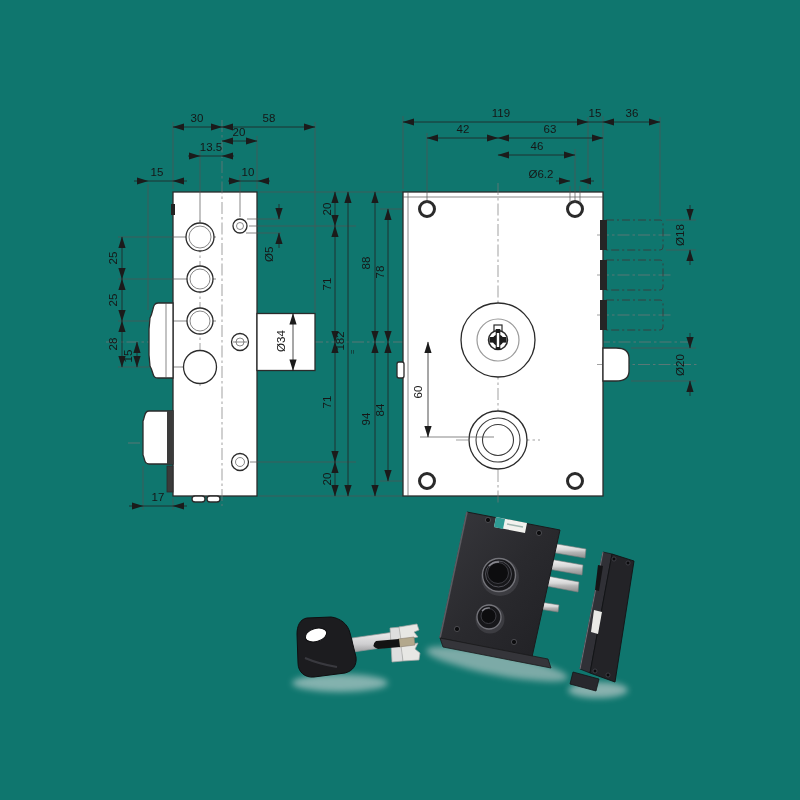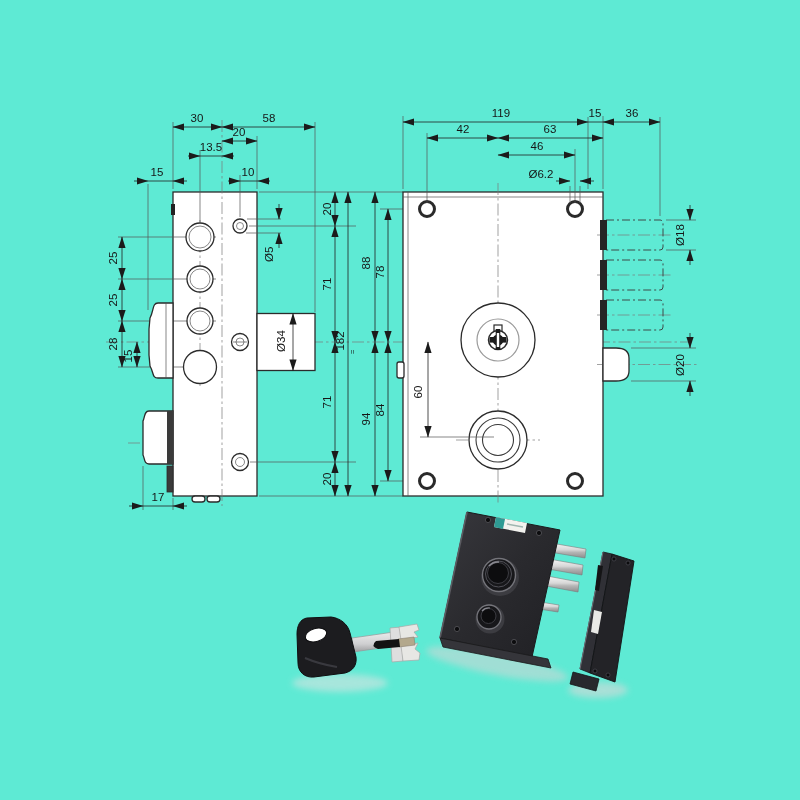--- a/index.html
+++ b/index.html
@@ -1,16 +1,16 @@
 <!DOCTYPE html>
 <html><head>
 <meta charset="utf-8">
 <style>
   html,body{margin:0;padding:0;background:#ffffff;}
-  .stage{position:relative;width:800px;height:800px;background:#5eead4;overflow:hidden;font-family:"Liberation Sans",sans-serif;}
+  .stage{position:relative;width:800px;height:800px;background:#0f766e;overflow:hidden;font-family:"Liberation Sans",sans-serif;}
   svg{display:block;}
   .olw{fill:#ffffff;stroke:#2b2b2b;stroke-width:1.3;}
   .thin{fill:none;stroke:#555555;stroke-width:0.7;}
   .dim{fill:none;stroke:#222222;stroke-width:0.8;}
   .cl{fill:none;stroke:#7a7a7a;stroke-width:0.7;stroke-dasharray:12 3 2.5 3;}
   .dash{fill:none;stroke:#3a3a3a;stroke-width:0.9;stroke-dasharray:8 3 2 3;}
   .dt{font-family:"Liberation Sans",sans-serif;font-size:11.5px;fill:#161616;}
   .dts{font-family:"Liberation Sans",sans-serif;font-size:8px;fill:#161616;}
 </style>
 </head>

